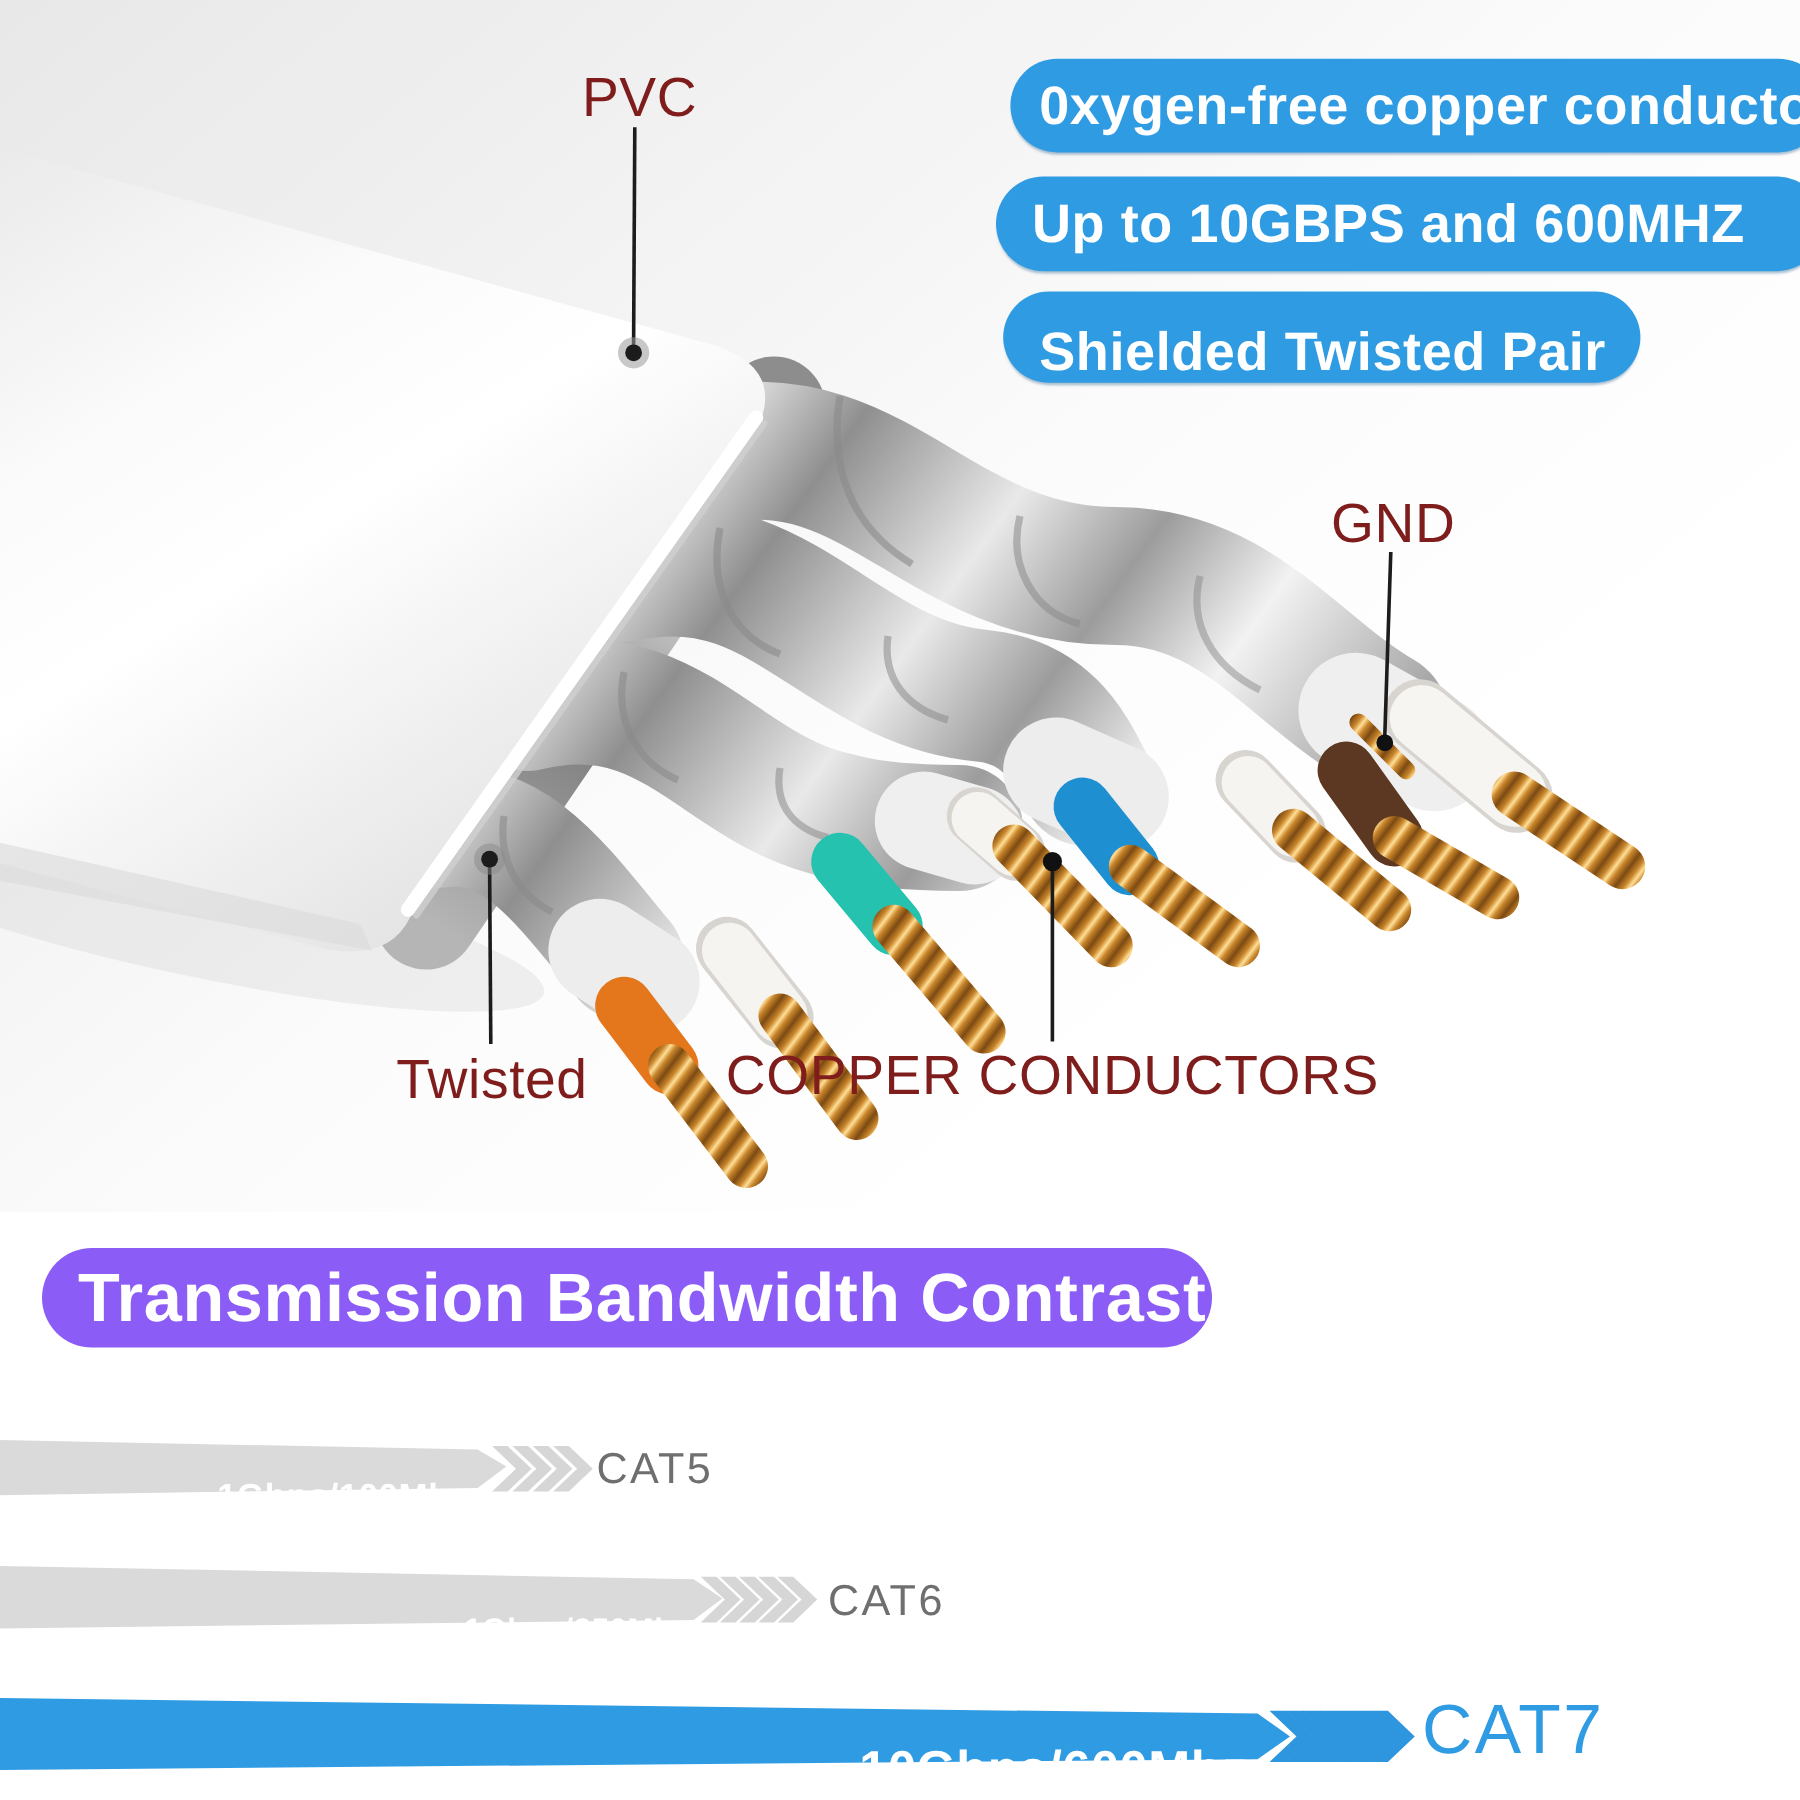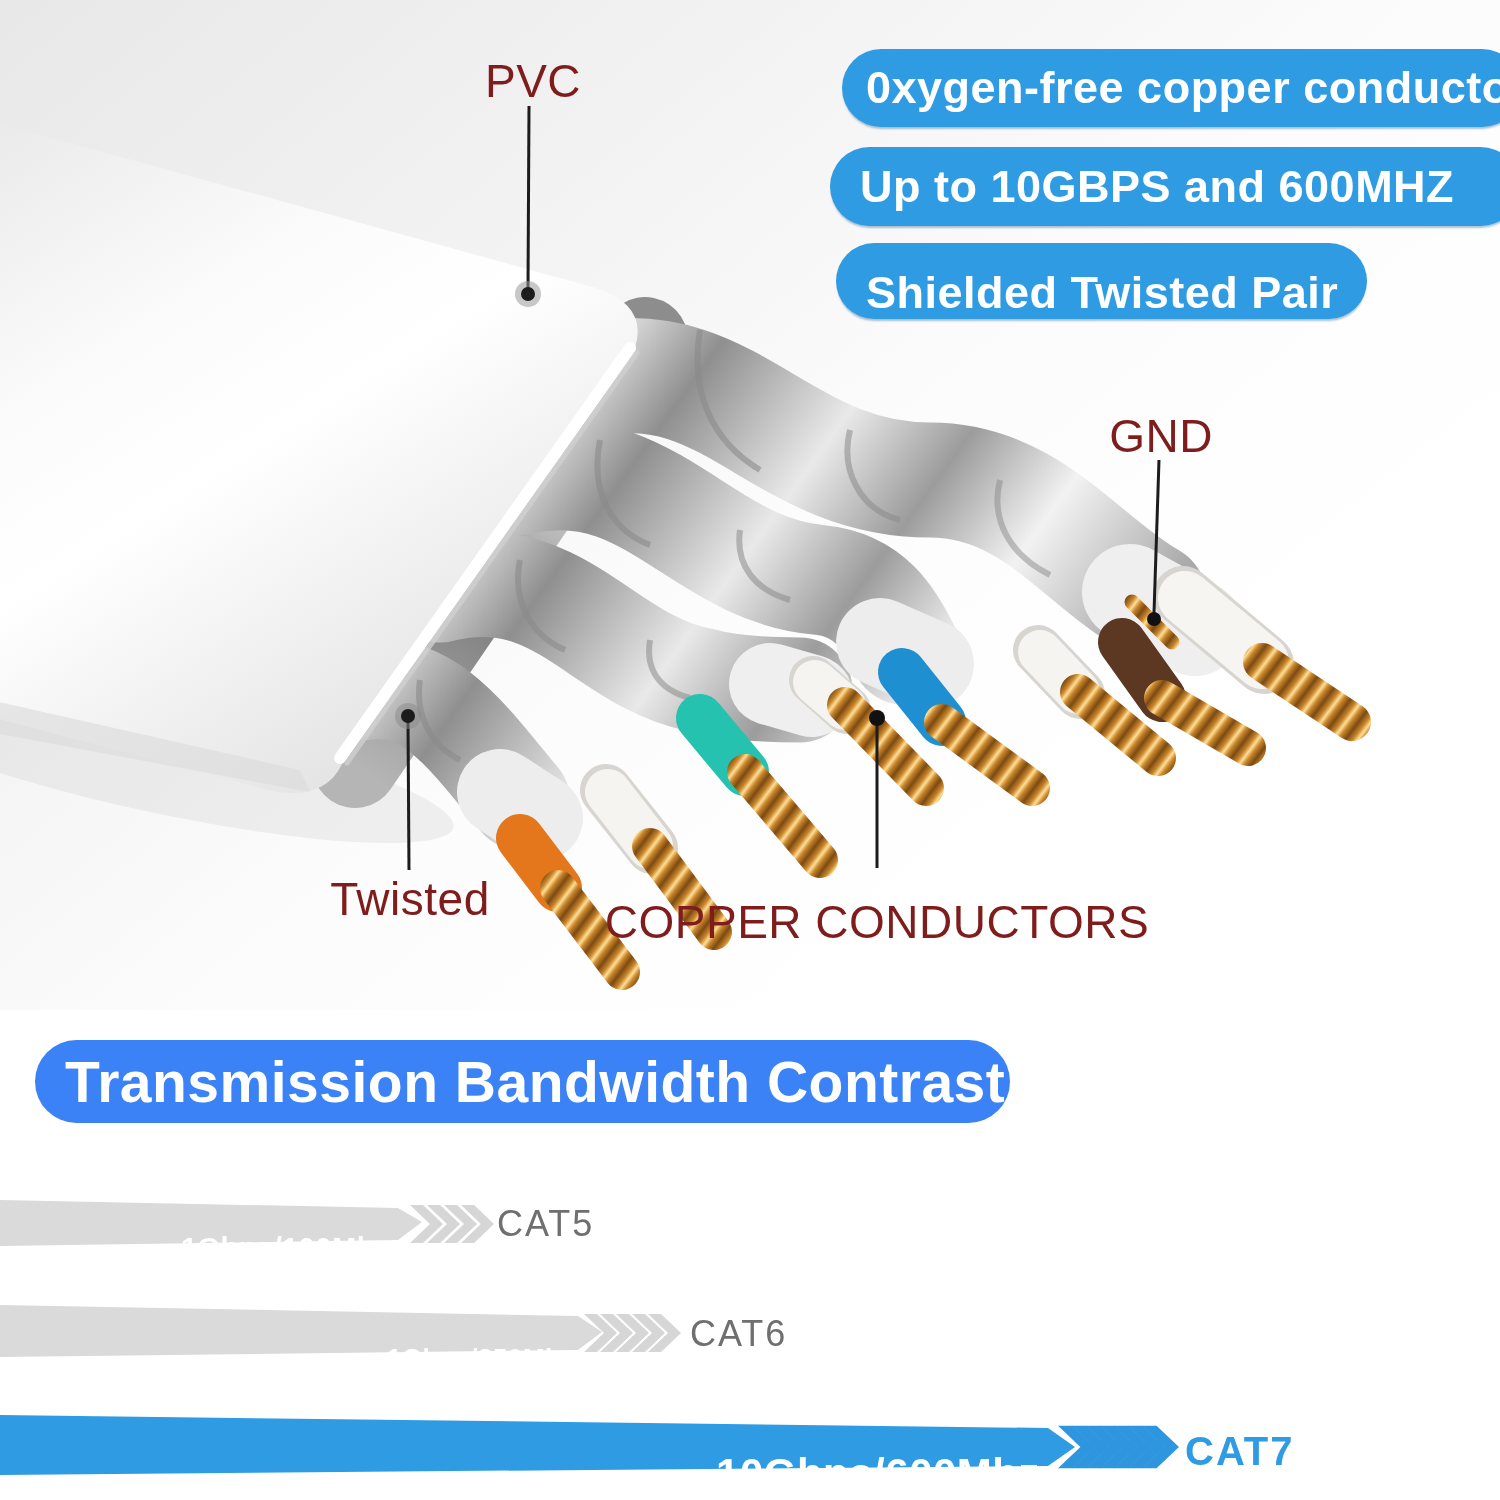--- a/index.html
+++ b/index.html
@@ -13,35 +13,35 @@
     transform:translateX(-50%);white-space:nowrap;letter-spacing:.5px;
   }
   .badge{
     position:absolute;background:#2F9BE3;border-radius:40px;color:#fff;
     font-weight:600;font-size:45px;display:flex;align-items:center;
     box-shadow:0 3px 2px -1px rgba(24,84,132,.35);
     letter-spacing:.5px;white-space:nowrap;
   }
   .banner{
     position:absolute;left:35px;top:1040px;width:975px;height:83px;border-radius:42px;
-    background:#3b82f6;color:#fff;font-weight:700;font-size:57px;
+    background:#8b5cf6;color:#fff;font-weight:700;font-size:57px;
     display:flex;align-items:center;padding-left:30px;box-sizing:border-box;
     letter-spacing:.5px;white-space:nowrap;
   }
   .bw{
     position:absolute;color:#ffffff;font-weight:700;white-space:nowrap;
     transform:translateX(-100%);line-height:1.1;letter-spacing:.5px;margin-top:26px;
   }
   .catlbl{
     position:absolute;color:#6F6F6F;font-size:36px;line-height:1.05;white-space:nowrap;
     letter-spacing:2px;
   }
   .cat7lbl{
-    position:absolute;color:#2F9BE3;font-size:40px;font-weight:700;line-height:1.05;
-    white-space:nowrap;letter-spacing:2px;margin-top:18px;
+    position:absolute;color:#2F9BE3;font-size:58px;font-weight:400;line-height:1.05;
+    white-space:nowrap;letter-spacing:2px;
   }
 </style>
 </head>
 <body>
 
 <div id="canvas">
 
   <svg id="scene" viewBox="0 0 1500 1500">
     <defs>
       <linearGradient id="bgGrad" gradientUnits="userSpaceOnUse" x1="0" y1="0" x2="820" y2="1010">
@@ -186,21 +186,21 @@
         <use href="#chev" transform="translate(1114,1447) scale(1.12)"></use>
           <use href="#chev" transform="translate(1128,1447) scale(1.12)"></use>
         <use href="#chev" transform="translate(1142,1447) scale(1.12)"></use>
       </g>
     </g>
   </svg>
 
   <div class="lbl" style="left:533px;top:57px;">PVC</div>
   <div class="lbl" style="left:1161px;top:412px;">GND</div>
   <div class="lbl" style="left:410px;top:875px;">Twisted</div>
-  <div class="lbl" style="left:877px;top:898px;">COPPER CONDUCTORS</div>
+  <div class="lbl" style="left:877px;top:872px;">COPPER CONDUCTORS</div>
 
   <div class="badge" style="left:842px;top:49px;width:655px;height:78px;padding-left:24px;">
     <span>0xygen-free copper conductor</span>
   </div>
   <div class="badge" style="left:830px;top:147px;width:660px;height:79px;padding-left:30px;">
     <span>Up to 10GBPS and 600MHZ</span>
   </div>
   <div class="badge" style="left:836px;top:243px;width:501px;height:76px;padding-left:30px;align-items:flex-end;">
     <span>Shielded Twisted Pair</span>
   </div>

